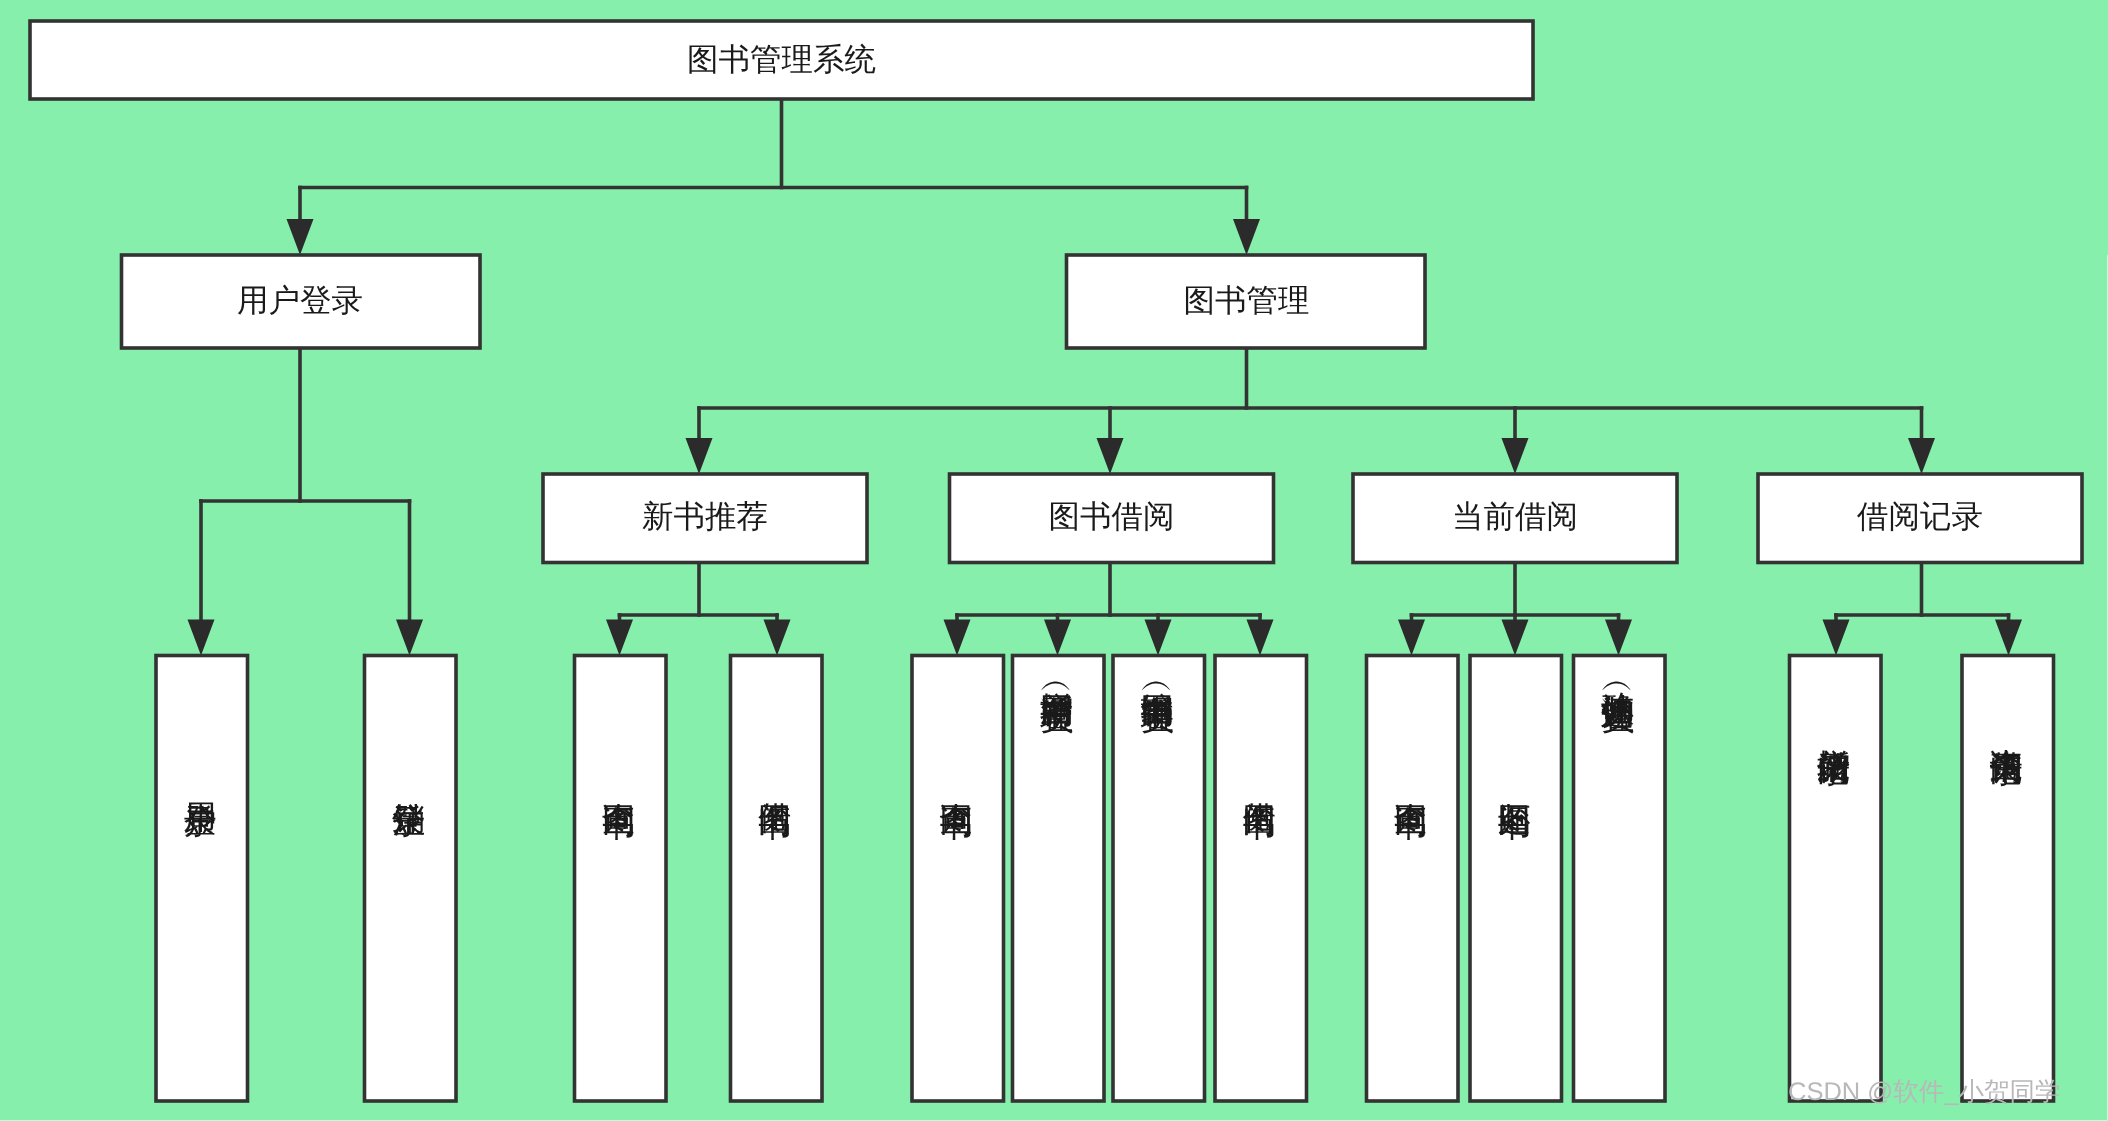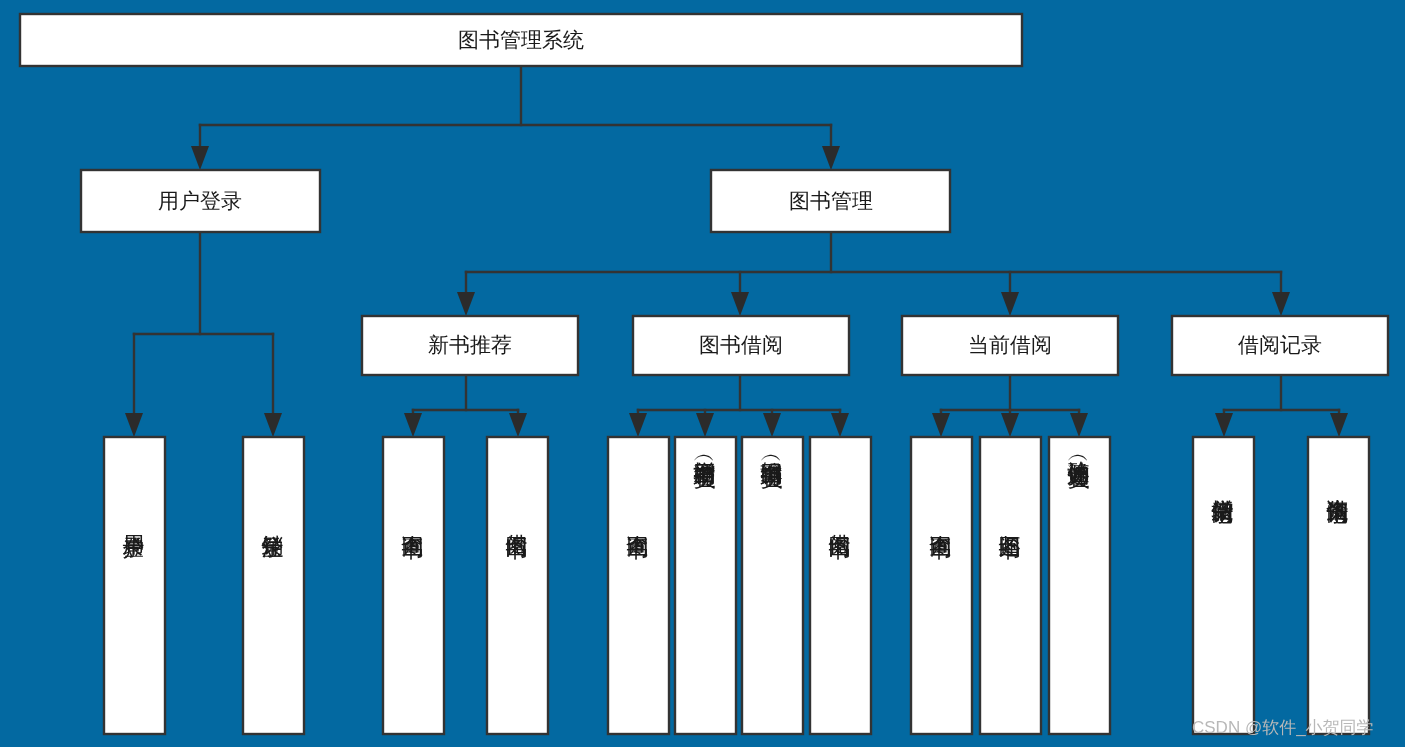--- a/index.html
+++ b/index.html
@@ -8,21 +8,21 @@
     padding: 0;
     background: #ffffff;
   }
   body {
     font-family: "Liberation Sans", "DejaVu Sans", sans-serif;
   }
   #diagram-root {
     position: relative;
     width: 1405px;
     height: 747px;
-    background: #0369a1;
+    background: #86efac;
     overflow: hidden;
   }
   svg.tree-canvas {
     position: absolute;
     left: 0;
     top: 0;
     width: 1405px;
     height: 747px;
     display: block;
   }

